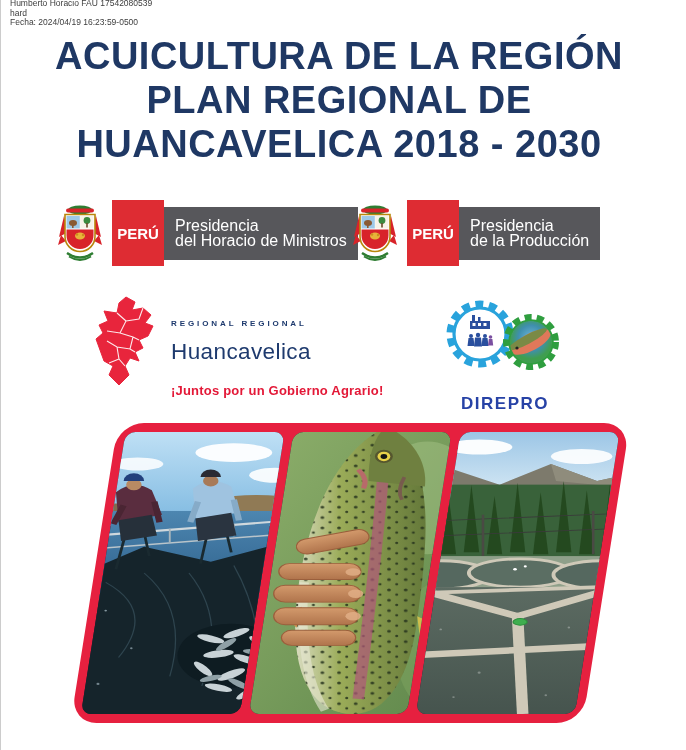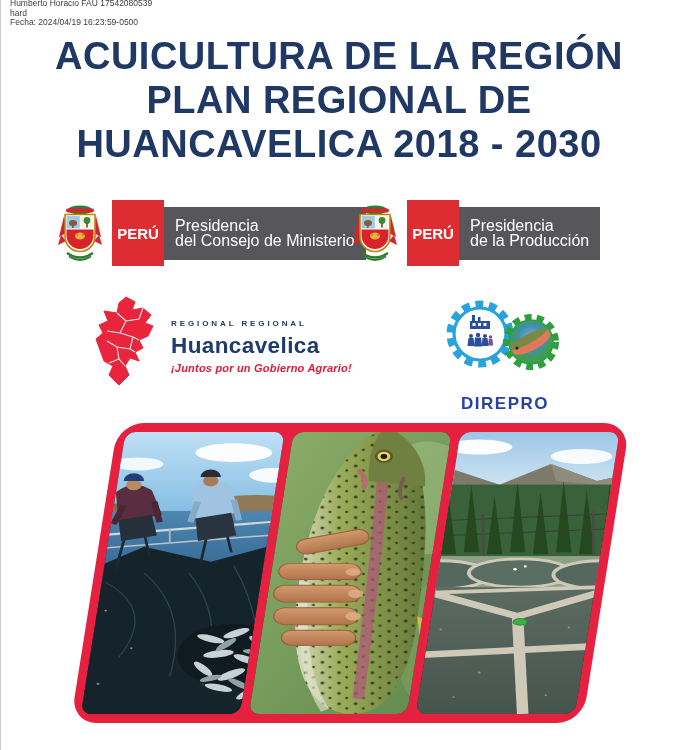--- a/index.html
+++ b/index.html
@@ -21,22 +21,22 @@
   .gov-logo .arms{width:46px;height:64px;margin-right:9px;flex:0 0 auto;}
   .redbox{width:52px;height:66px;background:#de2c33;color:#fff;display:flex;align-items:center;
     justify-content:center;font-weight:bold;font-size:15px;flex:0 0 auto;}
   .graybox{height:53px;background:#57575b;color:#fff;display:flex;flex-direction:column;
     justify-content:center;padding:0 11px;font-size:16px;line-height:15px;white-space:nowrap;}
 
   
   .gore-map{position:absolute;left:93px;top:295px;width:72px;height:92px;}
   .gore-text{position:absolute;left:171px;top:319px;}
   .gore-overline{color:#1e3a6e;font-weight:bold;font-size:8px;letter-spacing:2.9px;}
-  .gore-name{color:#1e3a6e;font-weight:bold;font-size:22.5px;letter-spacing:.4px;margin-top:5px;}
-  .gore-slogan{color:#e31837;font-weight:bold;font-style:italic;font-size:11px;margin-top:3px;letter-spacing:.2px;}
+  .gore-name{color:#1e3a6e;font-weight:normal;font-size:22.5px;letter-spacing:.4px;margin-top:11px;}
+  .gore-slogan{color:#e31837;font-weight:bold;font-size:13px;margin-top:18px;letter-spacing:.2px;}
 
   
   .direpro{position:absolute;left:443px;top:298px;width:124px;text-align:center;}
   .direpro svg{width:124px;height:78px;display:block;}
   .direpro-label{color:#2742a6;font-weight:bold;font-size:17px;letter-spacing:1.5px;margin-top:18px;}
 
   
   .collage{position:absolute;left:118px;top:423px;width:512px;height:300px;
     transform:skewX(-9deg);transform-origin:top left;
     background:#e6203f;border-radius:26px;padding:9px;box-sizing:border-box;display:flex;gap:9px;}
@@ -79,21 +79,21 @@
     <rect x="29.2" y="22" width="1.6" height="4.5" fill="#6b4a2a"></rect>
     <ellipse cx="23" cy="35" rx="5" ry="3.4" fill="#e8b33a"></ellipse>
     <circle cx="20" cy="33.5" r="1.2" fill="#c98f1e"></circle>
     <circle cx="26" cy="34" r="1.2" fill="#c98f1e"></circle>
     <path d="M10 52 q13 9 26 0" fill="none" stroke="#2e7d32" stroke-width="2.4"></path>
     <path d="M12 55.5 q11 7 22 0" fill="none" stroke="#2e7d32" stroke-width="2"></path>
   </svg>
   <div class="redbox">PERÚ</div>
   <div class="graybox">
     <div>Presidencia</div>
-    <div>del Consejo de Ministerio</div>
+    <div>del Horacio de Ministros</div>
   </div>
 </div>
 
 <div class="gov-logo" style="left:352px;top:200px;">
   <svg class="arms" viewBox="0 0 46 64">
     <path d="M7 15 L2 36 L11 31 Z" fill="#d8232a"></path>
     <path d="M39 15 L44 36 L35 31 Z" fill="#d8232a"></path>
     <path d="M4 34 L1 44 L9 40 Z" fill="#d8232a"></path>
     <path d="M42 34 L45 44 L37 40 Z" fill="#d8232a"></path>
     <ellipse cx="23" cy="9" rx="12" ry="4.5" fill="#2e7d32"></ellipse>

